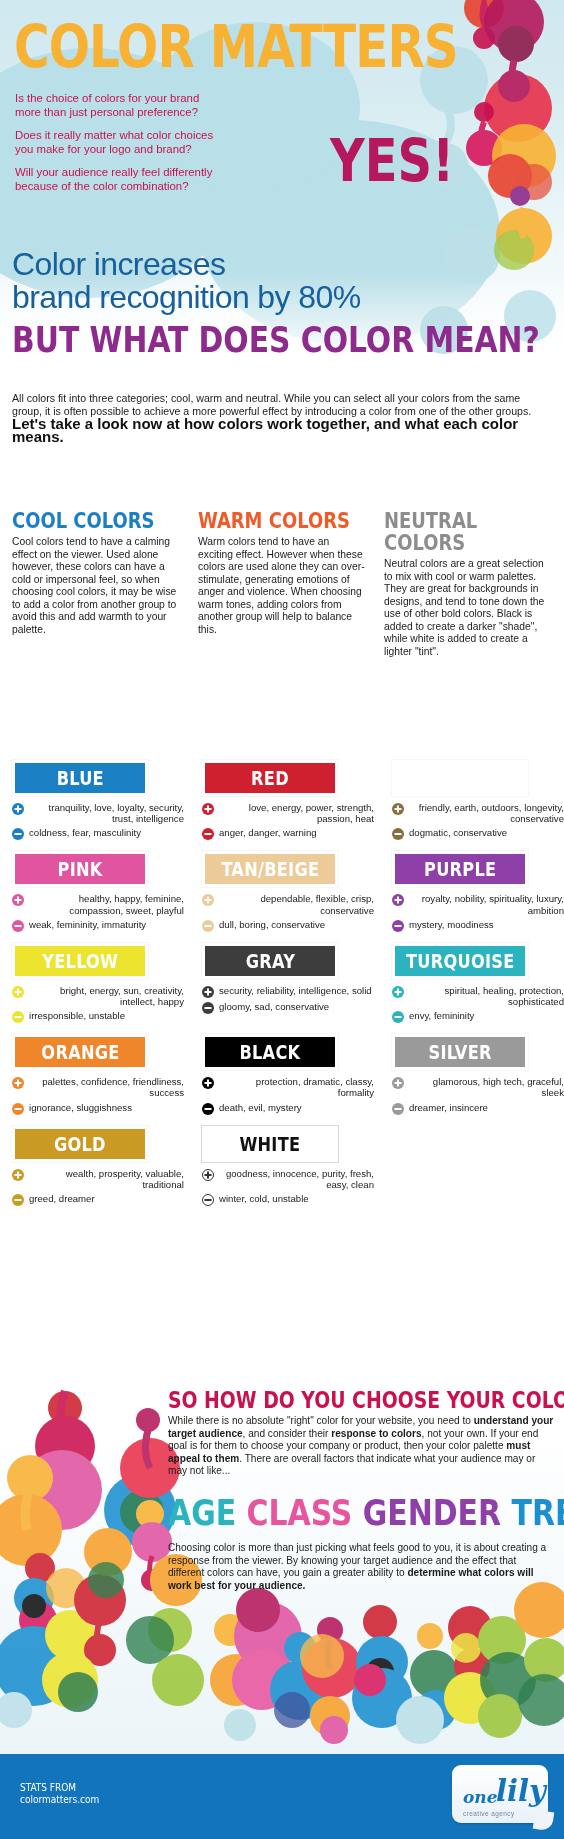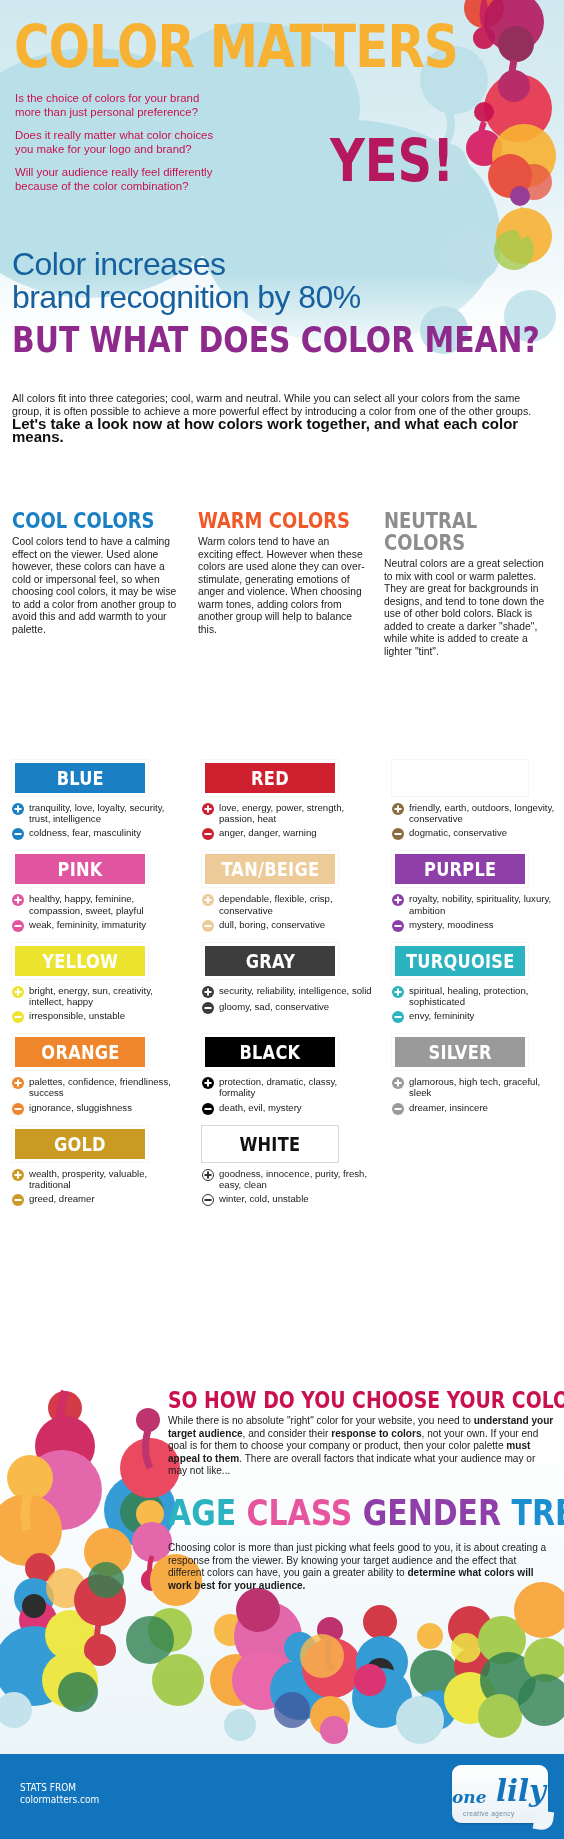--- a/index.html
+++ b/index.html
@@ -126,21 +126,21 @@
 
   
   .swatches {
     position: absolute; left: 0; top: 760px; width: 564px;
     display: grid;
     grid-template-columns: repeat(3, 172px);
     column-gap: 18px;
     row-gap: 8px;
     padding: 0 12px;
   }
-  .sw-cell { width: 172px; }
+  .sw-cell { width: 172px; text-align: right; }
   .sw-chip {
     width: 136px; height: 36px;
     display: flex; align-items: center; justify-content: center;
     margin-bottom: 6px;
     border: 3px solid #ffffff;
     box-shadow: 0 0 0 1px rgba(0,0,0,0.035);
   }
   .sw-chip span {
     font-family: "DejaVu Sans Condensed", "Liberation Sans Narrow", "Liberation Sans", sans-serif;
     font-size: 20px; line-height: 20px; font-weight: 700;
@@ -208,21 +208,21 @@
     color: #ffffff; font-size: 10px; line-height: 12px;
   }
   .logo {
     position: absolute; right: 16px; top: 11px;
     width: 96px; height: 58px;
     background: linear-gradient(to bottom, #ffffff, #e9f1f7);
     border-radius: 9px;
     box-shadow: 0 1px 2px rgba(0,0,0,0.2);
   }
   .logo .one {
-    position: absolute; left: 0; top: 22px;
+    position: absolute; left: 11px; top: 22px;
     font-family: "DejaVu Serif", serif; font-style: italic;
     font-size: 17px; color: #1274bc; font-weight: bold;
   }
   .logo .lily {
     position: absolute; left: 44px; top: 9px;
     font-family: "DejaVu Serif", serif; font-style: italic;
     font-size: 29px; color: #1274bc; font-weight: bold;
   }
   .logo .agency {
     position: absolute; left: 11px; bottom: 6px;

